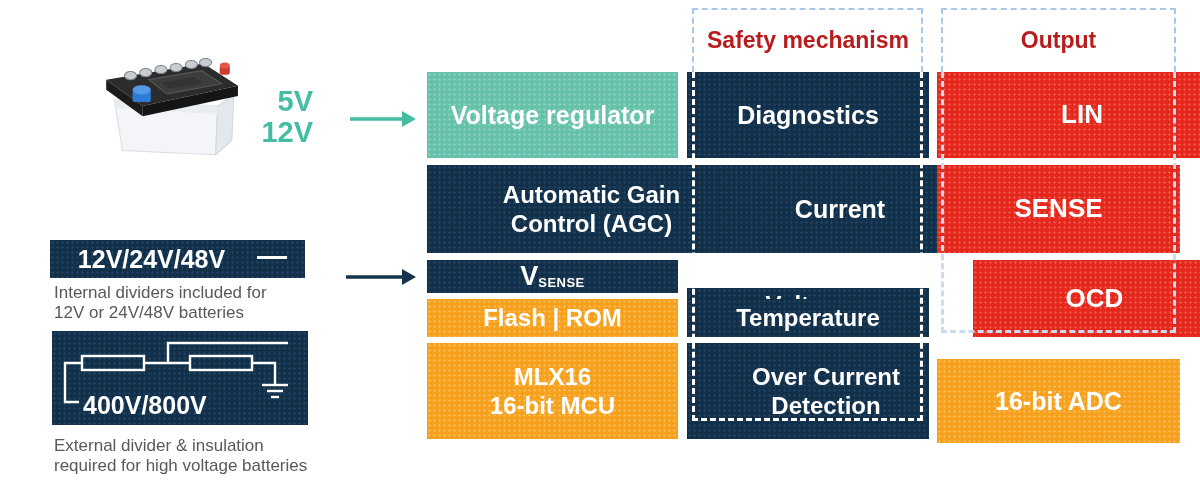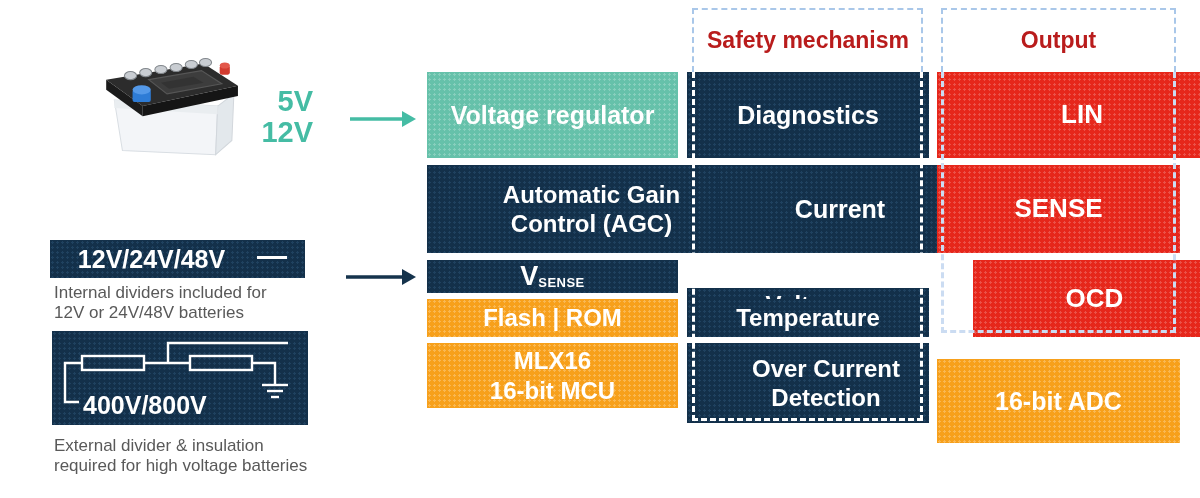--- a/index.html
+++ b/index.html
@@ -30,27 +30,27 @@
   .fs25 { font-size:25px; }
   .fs24 { font-size:24px; }
   .fs26 { font-size:26px; }
 
   
   
   .a1 { left:427px; top:72px;  width:251px; height:86px; }
   .a2 { left:427px; top:165px; width:297px; height:88px;padding-left:32px; }
   .a3 { left:427px; top:260px; width:251px; height:33px; flex-direction:row; align-items:center; }
   .a4 { left:427px; top:299px; width:251px; height:38px; }
-  .a5 { left:427px; top:343px; width:251px; height:65px; }
+  .a5 { left:427px; top:343px; width:251px; height:96px; }
   
   .b1 { left:687px; top:72px;  width:242px; height:86px; }
   .b2 { left:687px; top:165px; width:242px; height:88px;margin-left:32px; }
   .b3 { left:687px; top:260px; width:242px; height:33px;margin-top:28px; }
   .b4 { left:687px; top:299px; width:242px; height:38px; }
-  .b5 { left:687px; top:343px; width:242px; height:80px;padding-left:36px; }
+  .b5 { left:687px; top:343px; width:242px; height:96px;padding-left:36px; }
   
   .c1 { left:937px; top:72px;  width:290px; height:86px; }
   .c2 { left:937px; top:165px; width:243px; height:88px; }
   .c3 { left:937px; top:260px; width:243px; height:77px;margin-left:36px; }
   .c4 { left:937px; top:359px; width:243px; height:84px; }
 
   
   .outline { position:absolute; pointer-events:none; z-index:5; }
   .safety-header-outline { left:692px; top:8px;  width:231px; height:64px;
       border:2px dashed #A9C7E9; border-bottom:none; }

